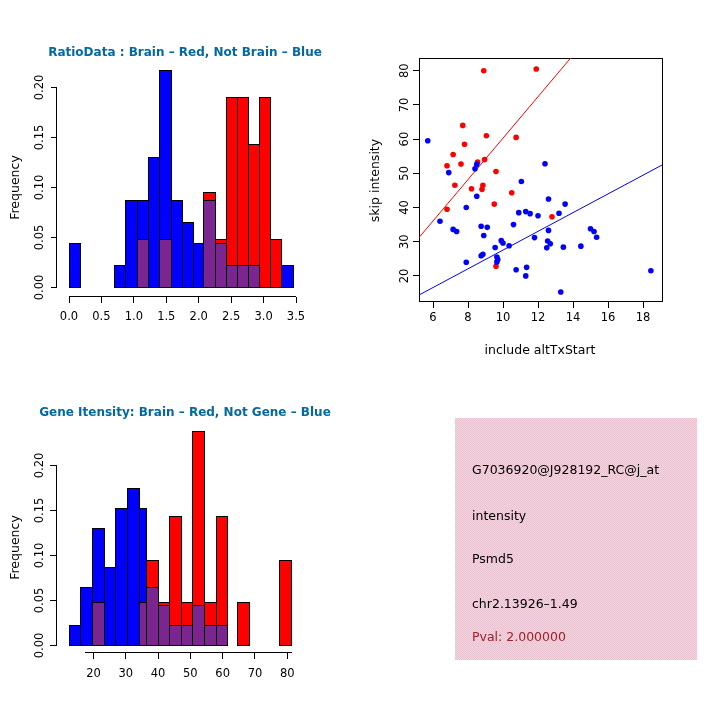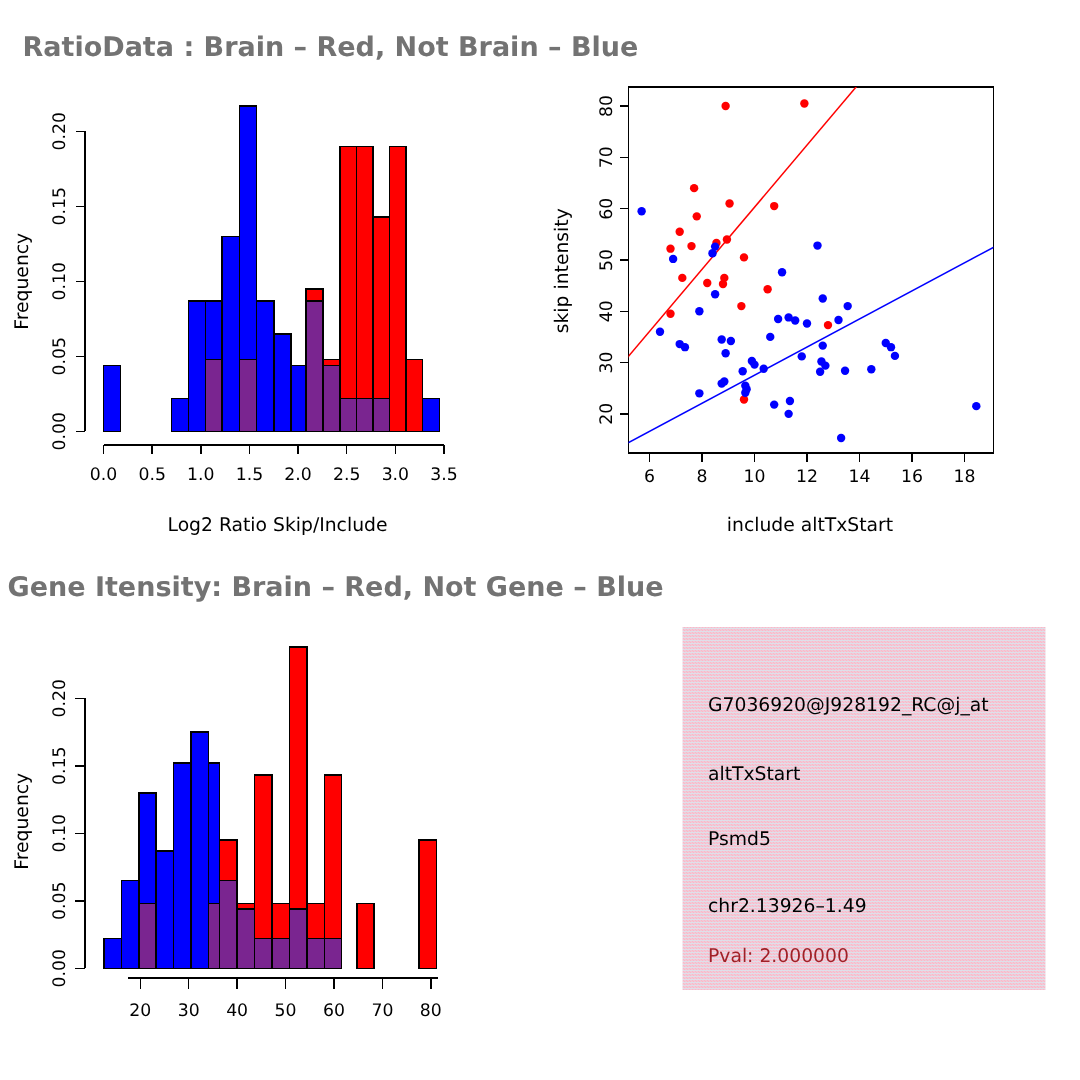--- a/index.html
+++ b/index.html
@@ -1,20 +1,20 @@
 <!DOCTYPE html>
 <html><head>
 <meta charset="utf-8">
 <style>
   html,body{margin:0;padding:0;background:#ffffff;}
   .page{position:relative;width:720px;height:720px;background:#fff;overflow:hidden;
         font-family:"DejaVu Sans",sans-serif;}
   .panel-svg{position:absolute;left:0;top:0;}
-  .plot-title{position:absolute;font-weight:bold;font-size:18px;color:#737373;
-              text-align:center;white-space:nowrap;}
+  .plot-title{position:absolute;font-weight:bold;font-size:12px;color:#0369a1;
+              text-align:center;white-space:nowrap;margin-top:24px;}
   .axis-label{position:absolute;font-size:12.5px;color:#000;text-align:center;white-space:nowrap;}
   .ylabel{transform:rotate(-90deg);}
   svg text{font-family:"DejaVu Sans",sans-serif;fill:#000;}
   .tick-label{font-size:11.5px;}
   .ax{stroke:#000;stroke-width:1;shape-rendering:crispEdges;}
   .bar{stroke:#000;stroke-width:1;shape-rendering:crispEdges;}
   .fitline{stroke-width:1;fill:none;}
   .info-box{position:absolute;left:419px;top:418px;width:242px;height:242px;margin-left:36px;}
   .info-line{position:absolute;left:17px;font-size:12.5px;color:#000;white-space:nowrap;}
 </style>
@@ -247,27 +247,26 @@
       <rect x="169.70440000000002" y="265.7" width="11.62439999999998" height="19.80000000000001" fill="#7a2590" class="bar"></rect>
       <rect x="181.3288" y="265.7" width="11.62439999999998" height="19.80000000000001" fill="#7a2590" class="bar"></rect>
       <rect x="192.95319999999998" y="245.9" width="11.624400000000037" height="39.599999999999994" fill="#7a2590" class="bar"></rect>
       <rect x="204.57760000000002" y="265.7" width="11.62439999999998" height="19.80000000000001" fill="#7a2590" class="bar"></rect>
       <rect x="216.202" y="265.7" width="11.624400000000009" height="19.80000000000001" fill="#7a2590" class="bar"></rect>
     </svg>
 
   <div class="plot-title" style="left:15px;top:21px;width:340px">RatioData : Brain – Red, Not Brain – Blue</div>
   <div class="plot-title" style="left:5px;top:381px;width:360px">Gene Itensity: Brain – Red, Not Gene – Blue</div>
 
-  <div class="axis-label" style="left:20px;top:342px;width:330px">Log2 Ratio Skip/Include</div>
   <div class="axis-label ylabel" style="left:-56px;top:180px;width:140px">Frequency</div>
   <div class="axis-label" style="left:420px;top:342px;width:240px">include altTxStart</div>
   <div class="axis-label ylabel" style="left:304px;top:173px;width:140px">skip intensity</div>
   <div class="axis-label ylabel" style="left:-56px;top:540px;width:140px">Frequency</div>
 
   <div class="info-box" id="info-box" style="background: repeating-conic-gradient(rgb(255, 182, 198) 0%, rgb(255, 182, 198) 25%, rgb(223, 223, 233) 0%, rgb(223, 223, 233) 50%) 0px 0px / 2px 2px;">
     <div class="info-line" style="top:44px">G7036920@J928192_RC@j_at</div>
-    <div class="info-line" style="top:90px">altTxStart</div>
+    <div class="info-line" style="top:90px">intensity</div>
     <div class="info-line" style="top:133px">Psmd5</div>
     <div class="info-line" style="top:178px">chr2.13926–1.49</div>
     <div class="info-line" id="pval-line" style="top: 211px; color: rgb(160, 33, 40);">Pval: 2.000000</div>
   </div>
 
 </div>
 
 </body></html>

